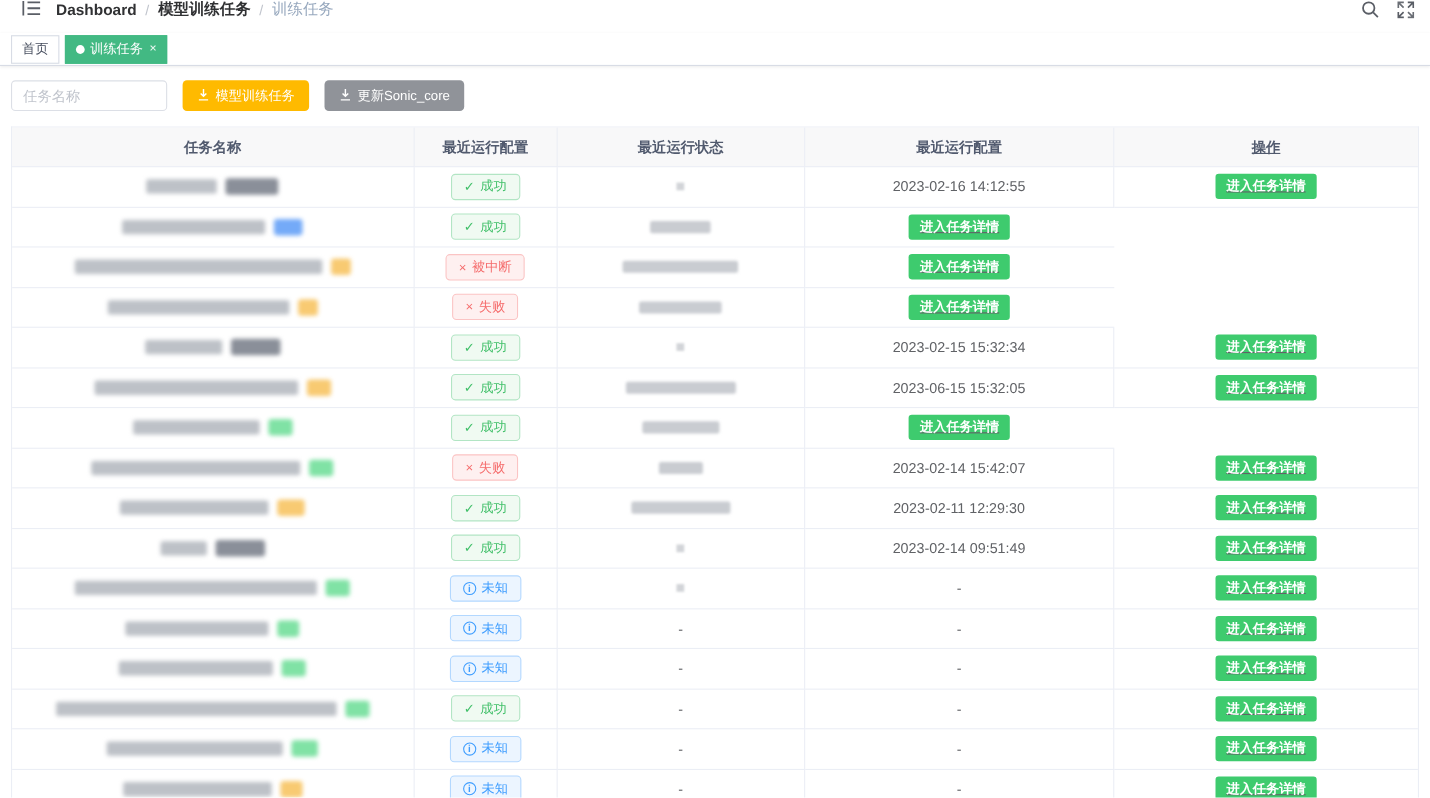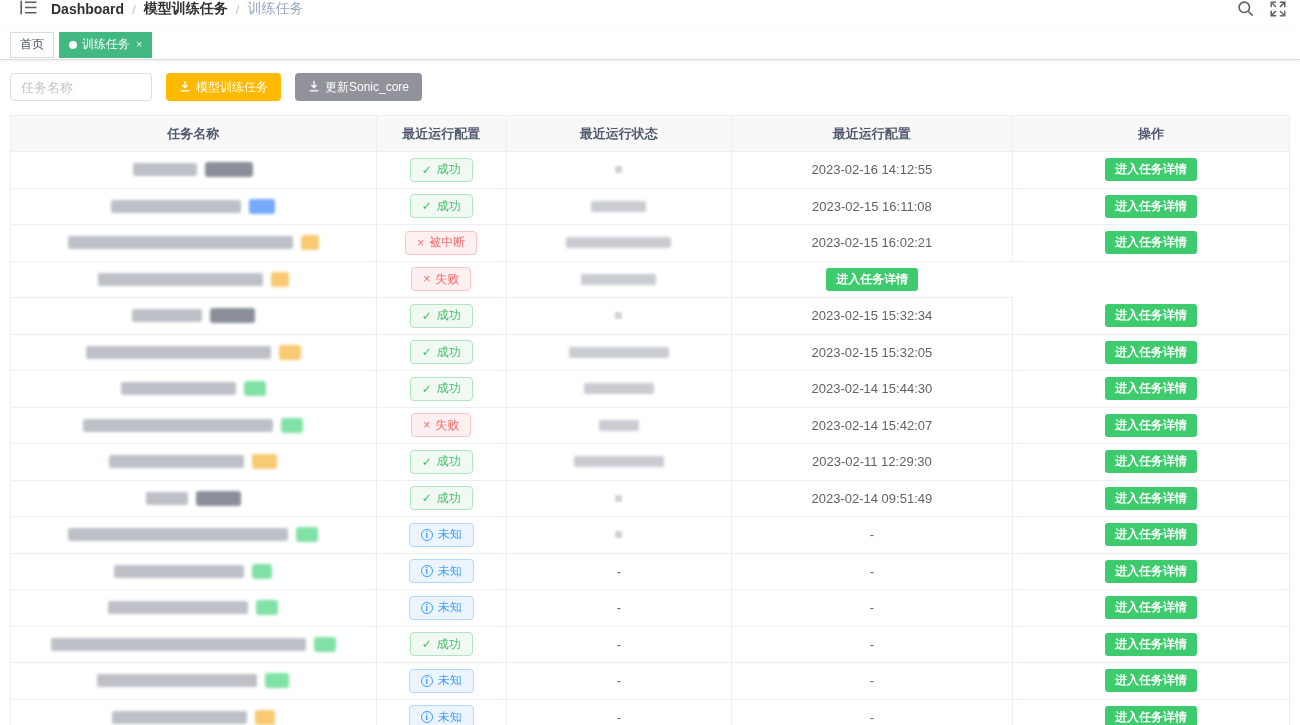--- a/index.html
+++ b/index.html
@@ -37,21 +37,21 @@
   .btn-gray { background:#909399;align-items:center; }
 
   
   .table { margin:0 10px; border:1px solid #ebeef5; border-bottom:none; }
   .trow { display:grid; grid-template-columns:28.6% 10.2% 17.6% 22% 21.6%; align-items:center; }
   .thead { background:#f8f8f9; }
   .thead .cell { font-weight:bold; color:#515a6e; font-size:13px; height:36px; }
   .cell { display:flex; align-items:center; justify-content:center; height:36.5px;
     border-bottom:1px solid #ebeef5; border-right:1px solid #ebeef5; font-size:13px; color:#606266;
     overflow:hidden; white-space:nowrap; }
-  .cell:last-child { border-right:none; }
+  .cell:last-child { border-right:none;text-decoration:underline; }
 
   
   .seg-text { display:inline-block; height:13px; border-radius:2px; filter:blur(1.8px); }
   .seg-tag  { display:inline-block; height:15px; border-radius:3px; filter:blur(1.8px); margin-left:8px; }
   .c-gray   { background:#bdc1c7; }
   .c-dark   { background:#8a8f99; margin-left:8px; height:15px; }
   .c-blue   { background:#74aaf8; }
   .c-yellow { background:#f8ca72; }
   .c-green  { background:#80e2a5; }
   .cfg-blur { display:inline-block; height:11px; border-radius:2px; background:#c9ccd1; filter:blur(1.6px); }
@@ -173,41 +173,39 @@
         </div>
     <div class="cell">
           <span class="badge success">
             <span class="glyph">✓</span>
             <span>成功</span>
           </span>
         </div>
     <div class="cell">
           <span class="cfg-blur" style="width: 55px;"></span>
         </div>
-    <div class="cell">2023-02-15 16:11:08</div>
     <div class="cell">
       <button class="detail-btn">进入任务详情</button>
     </div>
   </div>
 
   <div class="trow">
     <div class="cell">
           <span class="seg-text c-gray" style="width: 225px;"></span>
           <span class="seg-tag c-yellow" style="width: 18px;"></span>
         </div>
     <div class="cell">
           <span class="badge danger">
             <span class="glyph">×</span>
             <span>被中断</span>
           </span>
         </div>
     <div class="cell">
           <span class="cfg-blur" style="width: 105px;"></span>
         </div>
-    <div class="cell">2023-02-15 16:02:21</div>
     <div class="cell">
       <button class="detail-btn">进入任务详情</button>
     </div>
   </div>
 
   <div class="trow">
     <div class="cell">
           <span class="seg-text c-gray" style="width: 165px;"></span>
           <span class="seg-tag c-yellow" style="width: 18px;"></span>
         </div>
@@ -252,41 +250,40 @@
         </div>
     <div class="cell">
           <span class="badge success">
             <span class="glyph">✓</span>
             <span>成功</span>
           </span>
         </div>
     <div class="cell">
           <span class="cfg-blur" style="width: 100px;"></span>
         </div>
-    <div class="cell">2023-02-15 15:32:05</div>
+    <div class="cell">2023-06-15 15:32:05</div>
     <div class="cell">
       <button class="detail-btn">进入任务详情</button>
     </div>
   </div>
 
   <div class="trow">
     <div class="cell">
           <span class="seg-text c-gray" style="width: 115px;"></span>
           <span class="seg-tag c-green" style="width: 22px;"></span>
         </div>
     <div class="cell">
           <span class="badge success">
             <span class="glyph">✓</span>
             <span>成功</span>
           </span>
         </div>
     <div class="cell">
           <span class="cfg-blur" style="width: 70px;"></span>
         </div>
-    <div class="cell">2023-02-14 15:44:30</div>
     <div class="cell">
       <button class="detail-btn">进入任务详情</button>
     </div>
   </div>
 
   <div class="trow">
     <div class="cell">
           <span class="seg-text c-gray" style="width: 190px;"></span>
           <span class="seg-tag c-green" style="width: 22px;"></span>
         </div>

